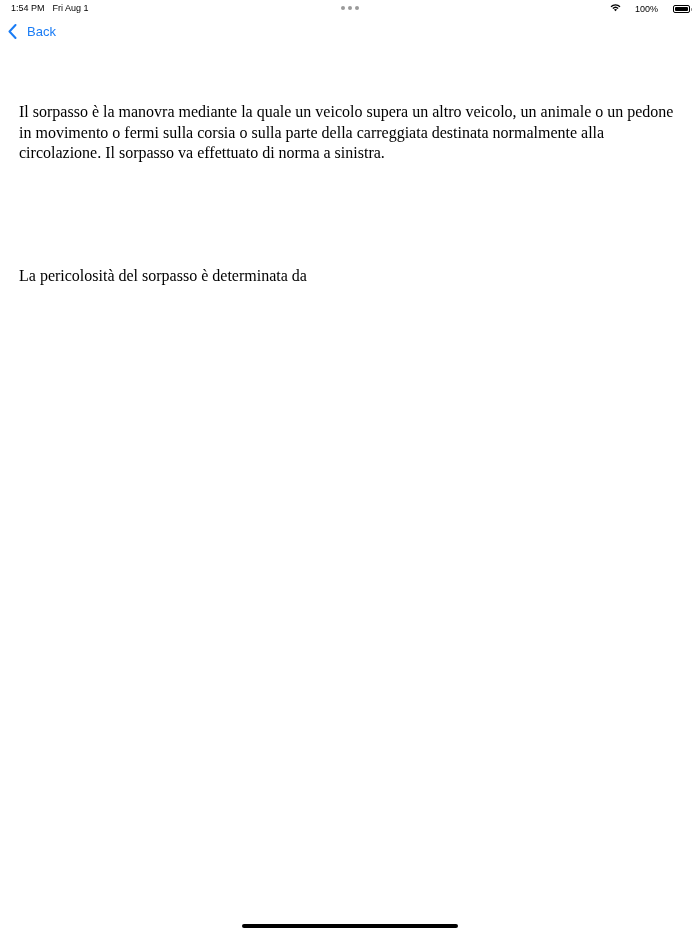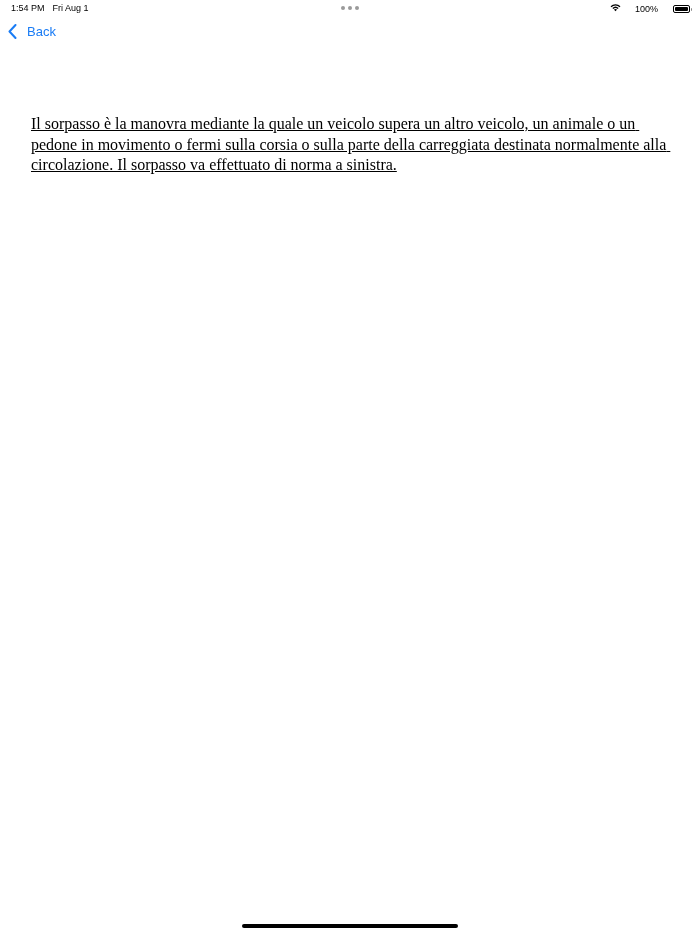--- a/index.html
+++ b/index.html
@@ -91,21 +91,21 @@
       position: absolute;
       top: 61px;
       left: 19px;
       right: 18px;
       font-family: "Liberation Serif", serif;
       font-size: 16px;
       line-height: 20.5px;
       color: #000;
       white-space: pre-wrap;
     }
-    .content p { margin: 12px; text-decoration: underline; }
+    .content p { margin: 0; }
     .content .gap { height: 20.5px; }
     .home-indicator {
       position: absolute;
       left: 242px;
       top: 924px;
       width: 216px;
       height: 4px;
       border-radius: 2px;
       background: #000;
     }
@@ -143,15 +143,16 @@
     <svg width="9" height="15" viewBox="0 0 9 15">
       <path d="M7.5 1 L1.5 7.5 L7.5 14" stroke="#1a7cf5" stroke-width="2" fill="none" stroke-linecap="round" stroke-linejoin="round"></path>
     </svg>
   </span>
   <span class="back-label">Back</span>
 </div>
 
 <div class="content">
   <p>Il sorpasso è la manovra mediante la quale un veicolo supera un altro veicolo, un animale o un pedone in movimento o fermi sulla corsia o sulla parte della carreggiata destinata normalmente alla circolazione. Il sorpasso va effettuato di norma a sinistra.</p>
   <div class="gap"></div>
+  <p>La pericolosità del sorpasso è determinata da</p>
 </div>
 
 <div class="home-indicator"></div>
 
 </body></html>

